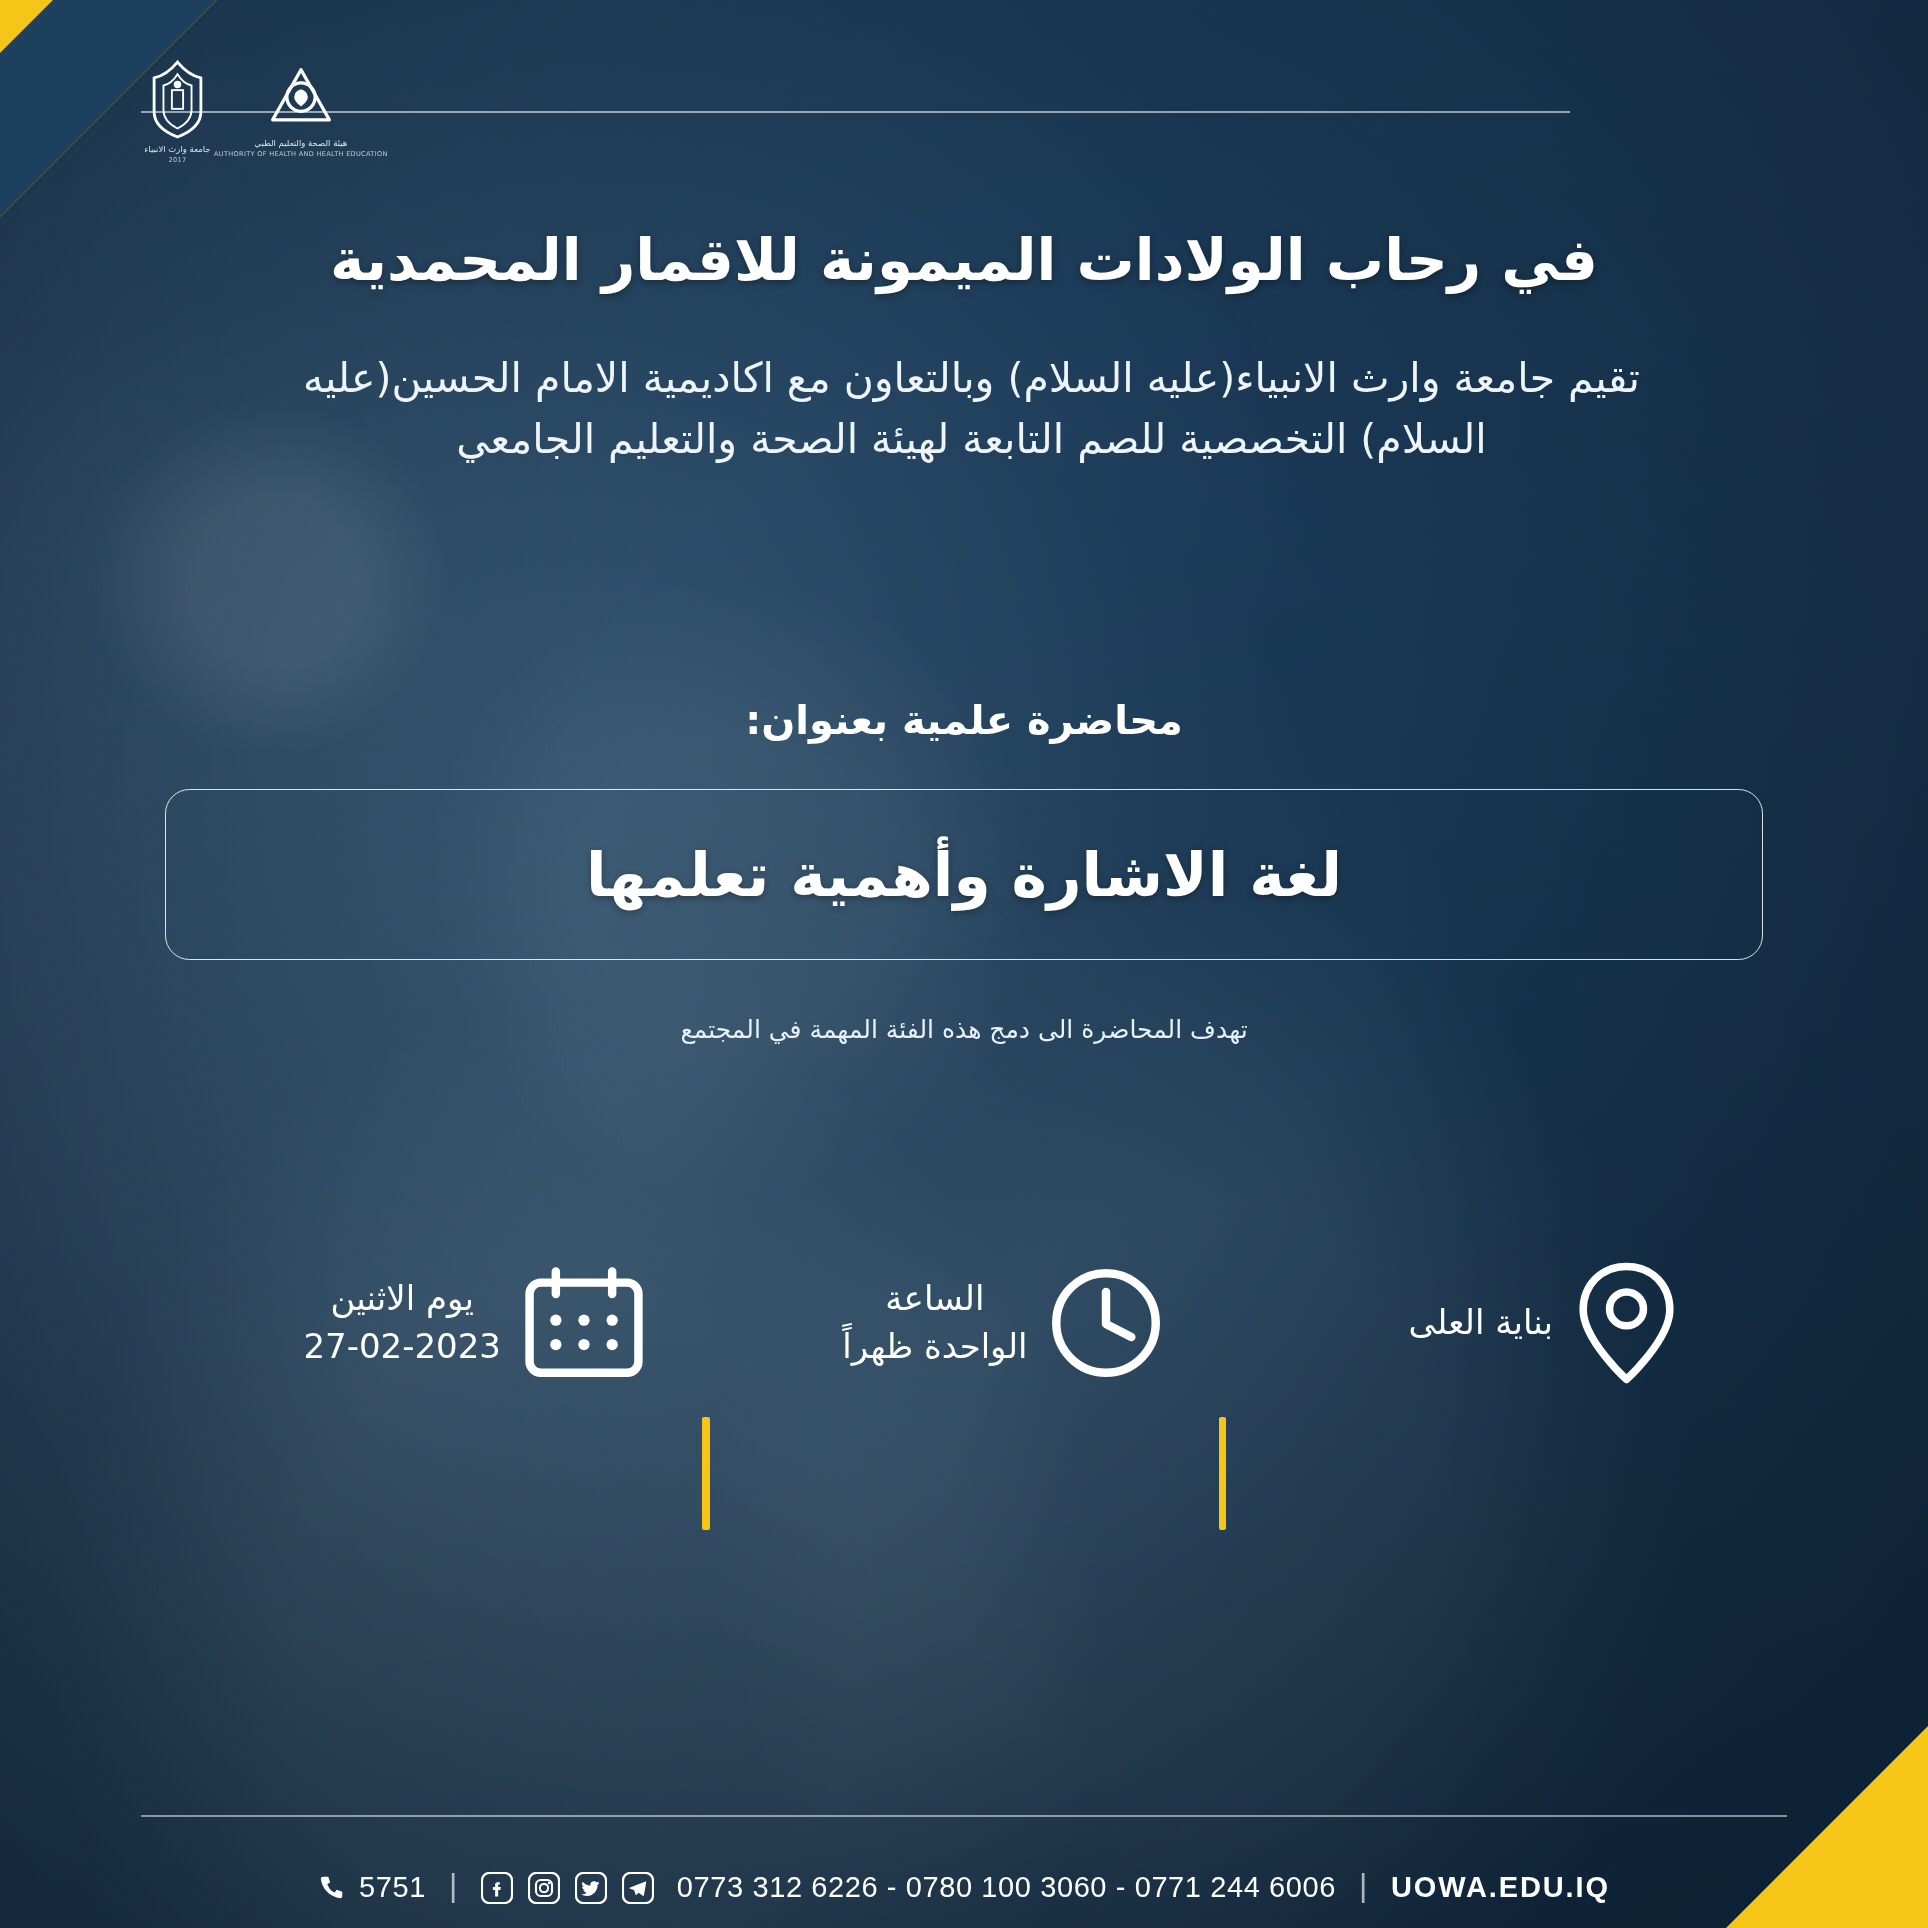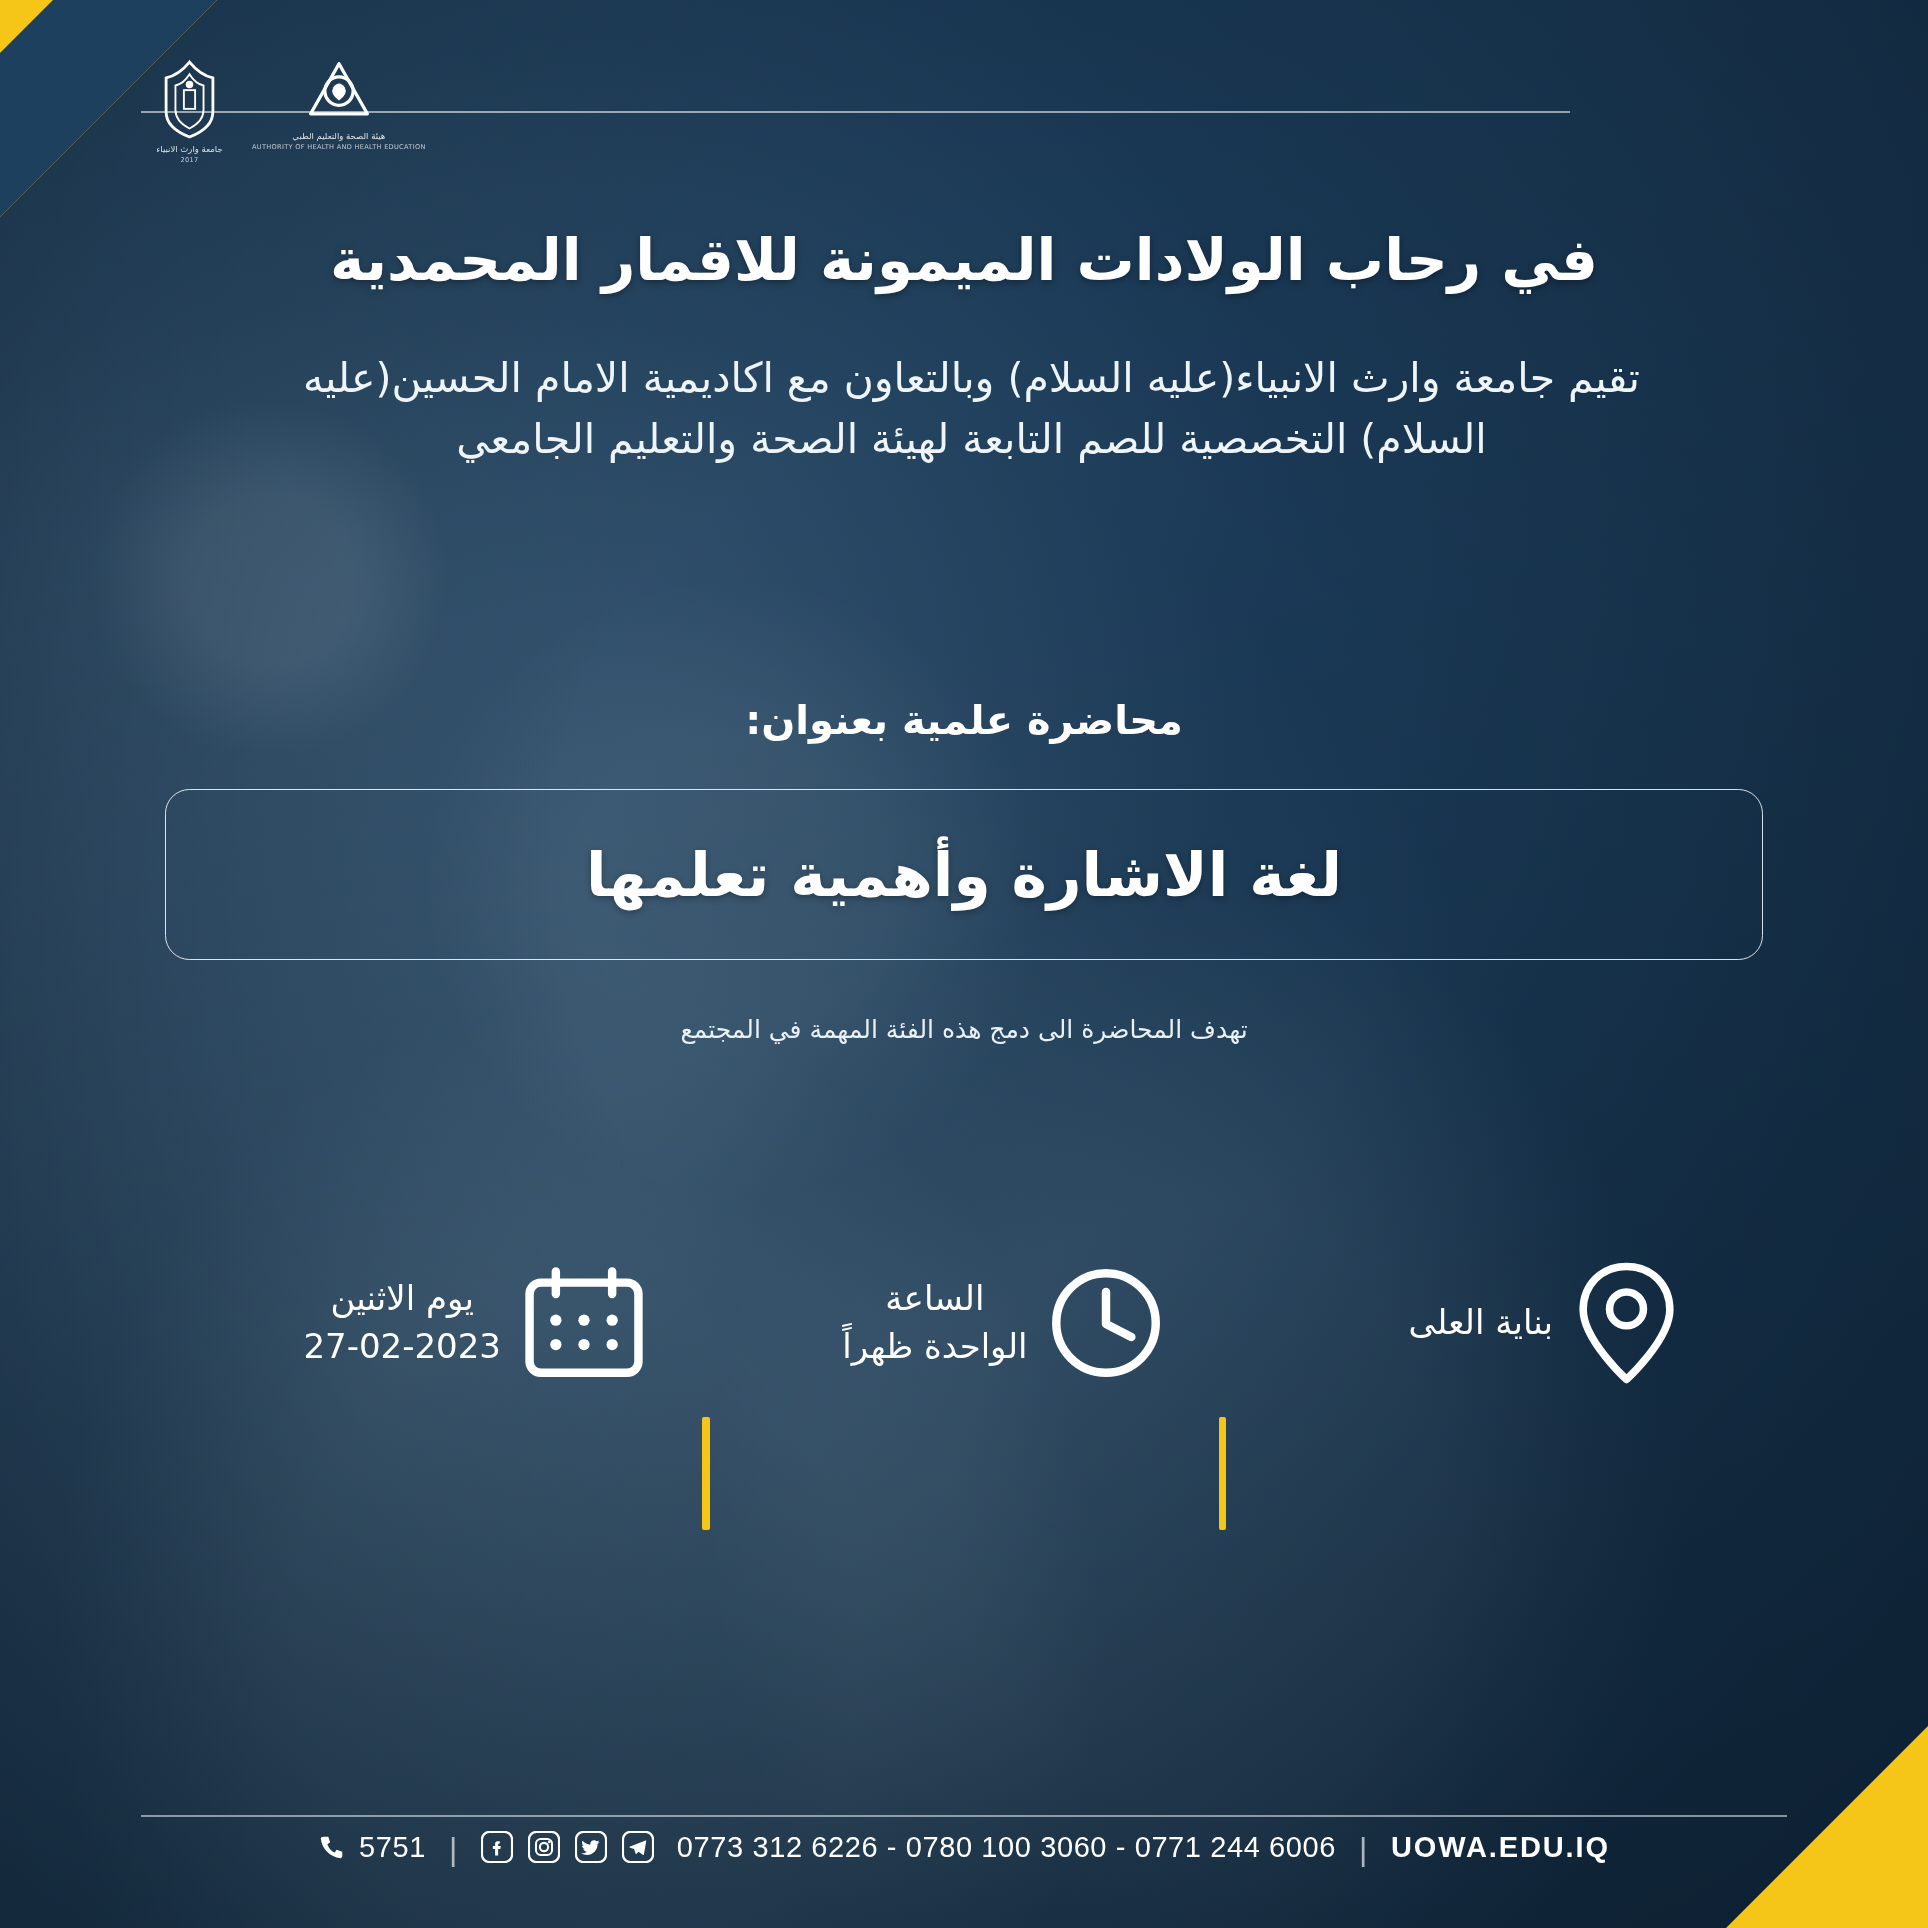--- a/index.html
+++ b/index.html
@@ -48,21 +48,21 @@
     position:absolute;bottom:0;right:0;width:202px;height:202px;
     background:#f5c518;
     clip-path:polygon(100% 100%,100% 0,0 100%);
   }
   
   .header{
     position:absolute;top:55px;left:0;right:0;height:113px;
     display:flex;align-items:center;justify-content:flex-end;
     padding-right:56px;padding-left:141px;box-sizing:border-box;
   }
-  .logos{display:flex;gap:26px;margin-left:12px;}
+  .logos{display:flex;align-items:center;margin-left:0;}
   .logo-box{display:flex;flex-direction:column;align-items:center;color:#fff;}
   .logo-sub{font-size:8.5px;letter-spacing:0.4px;opacity:.85;margin-top:4.7px;white-space:nowrap;}
   .logo-sub2{font-size:6.6px;letter-spacing:0.3px;opacity:.7;margin-top:1.9px;white-space:nowrap;}
   .header-rule{
     position:absolute;top:111px;left:141px;right:358px;height:1.9px;
     background:rgba(255,255,255,0.55);
   }
   
   .title{
     position:absolute;top:224px;right:141px;left:141px;
@@ -108,21 +108,21 @@
   .divider{
     width:7.5px;height:113px;background:#f5c518;margin-top:165px;border-radius:1.9px;
   }
   
   .footer-rule{
     position:absolute;bottom:111px;left:141px;right:141px;height:1.9px;
     background:rgba(255,255,255,0.5);
   }
   .footer{
     position:absolute;bottom:24.5px;left:0;right:0;height:73px;
-    display:flex;align-items:flex-start;justify-content:center;gap:23px;
+    display:flex;align-items:flex-end;justify-content:center;gap:23px;
     direction:ltr;color:#ffffff;font-size:29px;letter-spacing:0.6px;
     font-family:"Liberation Sans",sans-serif;
   }
   .footer .sep{color:rgba(255,255,255,.65);font-size:32px;}
   .soc{display:flex;align-items:center;gap:15px;}
   .soc svg{display:block;}
   .phone-wrap{display:flex;align-items:center;gap:13px;}
   .site{letter-spacing:1.9px;font-weight:600;}
 </style>
 </head>

